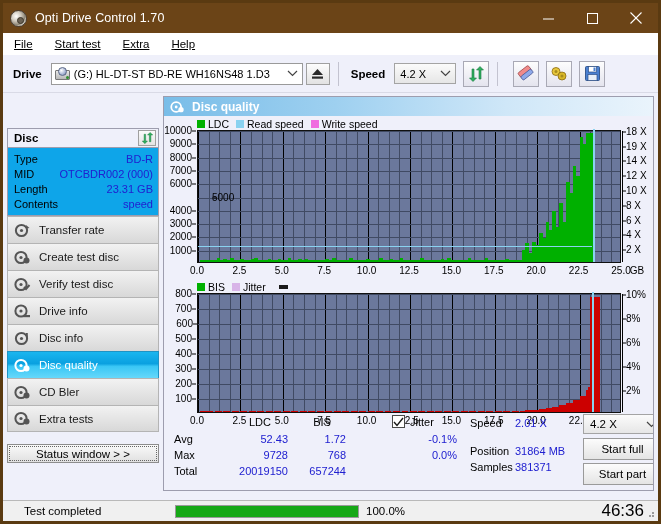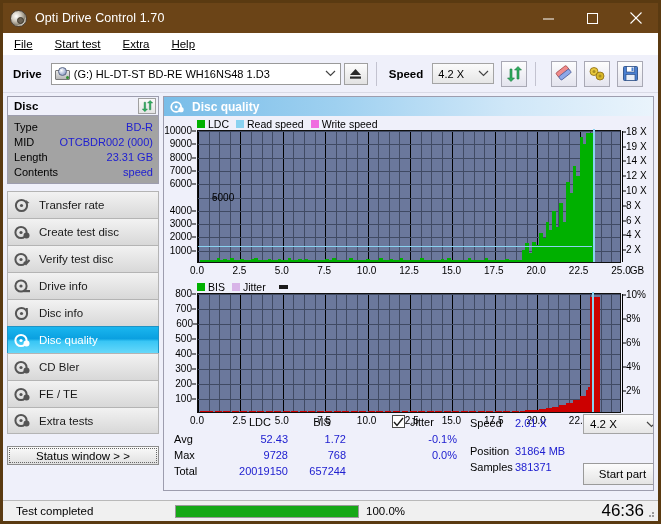--- a/index.html
+++ b/index.html
@@ -53,21 +53,21 @@
   .menu-item u { text-decoration: underline; }
 
   
   .toolbar {
     height:38px; background:#eff0fa; display:flex; align-items:center;
     padding:0 6px; border-bottom:1px solid #d9dae6;
     position:relative;
   }
   .tb-label { font-weight:bold; font-size:11.5px; color:#000; margin-right:9px; margin-left:4px;}
   .drive-combo {
-    height:22px; flex:none; width:290px; background:#fff;
+    height:22px; flex:none; width:252px; background:#fff;
     border:1px solid #9a9a9a; display:flex; align-items:center;
     padding-left:3px; position:relative;
   }
   .drive-icon {
     width:15px; height:14px; flex:none; margin-right:4px; position:relative;
   }
   .drive-icon .body{position:absolute;left:0;top:3px;width:15px;height:10px;background:linear-gradient(#e8e8e8,#b8b8b8);border:1px solid #777;border-radius:1px;}
   .drive-icon .disc{position:absolute;left:3px;top:0px;width:9px;height:9px;border-radius:50%;background:radial-gradient(circle at 35% 35%,#fff,#a9b6d6 60%,#6b7ba6);border:1px solid #5b6888;}
   .drive-icon .led{position:absolute;left:11px;top:9px;width:3px;height:3px;background:#2f8f2f;border-radius:50%;}
   .drive-text{ font-size:11px; color:#000; white-space:nowrap; }
@@ -92,21 +92,21 @@
     display:flex; align-items:center; justify-content:center;
   }
 
   
   .main { display:flex; height:403px; }
 
   
   .left {
     width:160px; flex:none; background:#eff0fa; padding:3px 4px 0 4px;
   }
-  .disc-box { border:1px solid #9d9dae; background:#a3a3a3; }
+  .disc-box { border:1px solid #9d9dae; background:#0ea5e9;margin-top:32px; }
   .disc-head {
     height:19px; display:flex; align-items:center; justify-content:space-between;
     padding-left:6px; padding-right:2px; border-bottom:1px solid #9d9dae;
     background:#eff0fa;
   }
   .disc-head b { font-size:11.5px; }
   .refresh-btn {
     width:18px;height:16px;border:1px solid #a0a0a0;background:linear-gradient(#fafafa,#e4e4e4);
     display:flex;align-items:center;justify-content:center;
   }
@@ -117,21 +117,21 @@
   .label-row { display:flex; align-items:center; margin-top:2px; }
   .label-row .k { width:36px; font-size:11px; }
   .label-input {
     flex:1; height:17px; background:#fff; border:1px solid #9b9b9b; margin-right:3px;
   }
   .disc-btn {
     width:20px;height:19px;border:1px solid #a0a0a0;background:linear-gradient(#fafafa,#e2e2e2);
     display:flex;align-items:center;justify-content:center;
   }
 
-  .navlist { margin-top:7px; }
+  .navlist { margin-top:0; }
   .nav-item {
     height:27px; display:flex; align-items:center;
     background:linear-gradient(#f2f2f2,#d8d8d8);
     border:1px solid #b4b4b4; border-bottom:none;
     padding-left:6px;
   }
   .nav-item:last-child { border-bottom:1px solid #b4b4b4; }
   .nav-item.active {
     background:linear-gradient(#1ab6ef,#0aa0e0 45%,#39c6f5 55%,#66d8fa);
     border-color:#1f93c4; color:#fff;
@@ -202,21 +202,21 @@
     display:flex; align-items:center; padding-left:6px;
     font-size:11.5px; color:#000;
   }
 
   
   .statusbar {
     position:absolute; left:0; right:0; bottom:0; height:21px;
     background:#f0f0f0; border-top:1px solid #b9b9b9;
     display:flex; align-items:center;
   }
-  .sb-text { width:172px; padding-left:13px; font-size:11.5px; color:#000; }
+  .sb-text { width:172px; padding-left:21px; font-size:11.5px; color:#000; }
   .sb-prog {
     width:184px; height:13px; background:#fff; border:1px solid #9a9a9a; position:relative; overflow:hidden;
   }
   .sb-prog > i { display:block; height:100%; background:#16a816; }
   .sb-pct { width:105px; padding-left:7px; font-size:11.5px; }
   .sb-time { flex:1; text-align:right; padding-right:14px; font-size:17px; }
   .grip { position:absolute; right:3px; bottom:3px; width:10px; height:10px; }
   .grip i{ position:absolute; width:2px;height:2px;background:#9a9a9a;}
 </style>
 </head>
@@ -415,30 +415,20 @@
         </div>
         <div class="nav-item">
           <span class="nav-ico">
             <svg width="17" height="15" viewBox="0 0 17 15">
                 <circle cx="7" cy="7.5" r="5.6" fill="none" stroke="#555" stroke-width="2"></circle>
                 <circle cx="7" cy="7.5" r="1.6" fill="#555"></circle>
                 <circle cx="12.5" cy="10.5" r="3" fill="#555"></circle>
               </svg>
           </span>
           <span class="nav-label">CD Bler</span>
-        </div>
-        <div class="nav-item">
-          <span class="nav-ico">
-            <svg width="17" height="15" viewBox="0 0 17 15">
-                <circle cx="7" cy="7.5" r="5.6" fill="none" stroke="#555" stroke-width="2"></circle>
-                <circle cx="7" cy="7.5" r="1.6" fill="#555"></circle>
-                <circle cx="12.5" cy="10.5" r="3" fill="#555"></circle>
-              </svg>
-          </span>
-          <span class="nav-label">FE / TE</span>
         </div>
         <div class="nav-item">
           <span class="nav-ico">
             <svg width="17" height="15" viewBox="0 0 17 15">
                 <circle cx="7" cy="7.5" r="5.6" fill="none" stroke="#555" stroke-width="2"></circle>
                 <circle cx="7" cy="7.5" r="1.6" fill="#555"></circle>
                 <circle cx="12.5" cy="10.5" r="3" fill="#555"></circle>
               </svg>
           </span>
           <span class="nav-label">Extra tests</span>
@@ -878,20 +868,23 @@
             <div class="st v" style="left:345px; top:45px; width:72px; text-align:left;">381371</div>
 
             <div class="sel-std" style="left:413px; top:-2px; width:79px; height:20px;">
               <span>4.2 X</span>
               <span class="cb-arrow">
                 <svg width="11" height="7" viewBox="0 0 11 7">
                     <polyline points="1,1 5.5,5.5 10,1" fill="none" stroke="#444" stroke-width="1.2"></polyline>
                   </svg>
               </span>
             </div>
+            <div class="btn-std" style="left:413px; top:22px; width:79px; height:22px;">
+              <span>Start full</span>
+            </div>
             <div class="btn-std" style="left:413px; top:47px; width:79px; height:22px;">
               <span>Start part</span>
             </div>
           </div>
         </div>
 
       </div>
     </div>
   </div>
 

